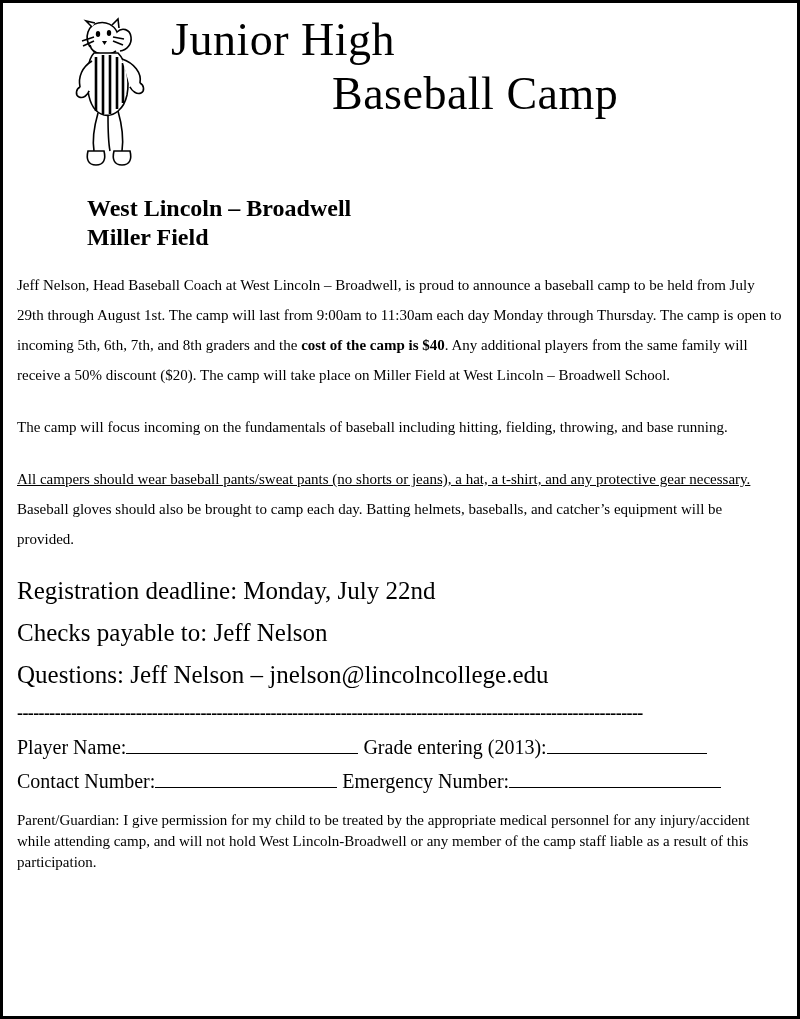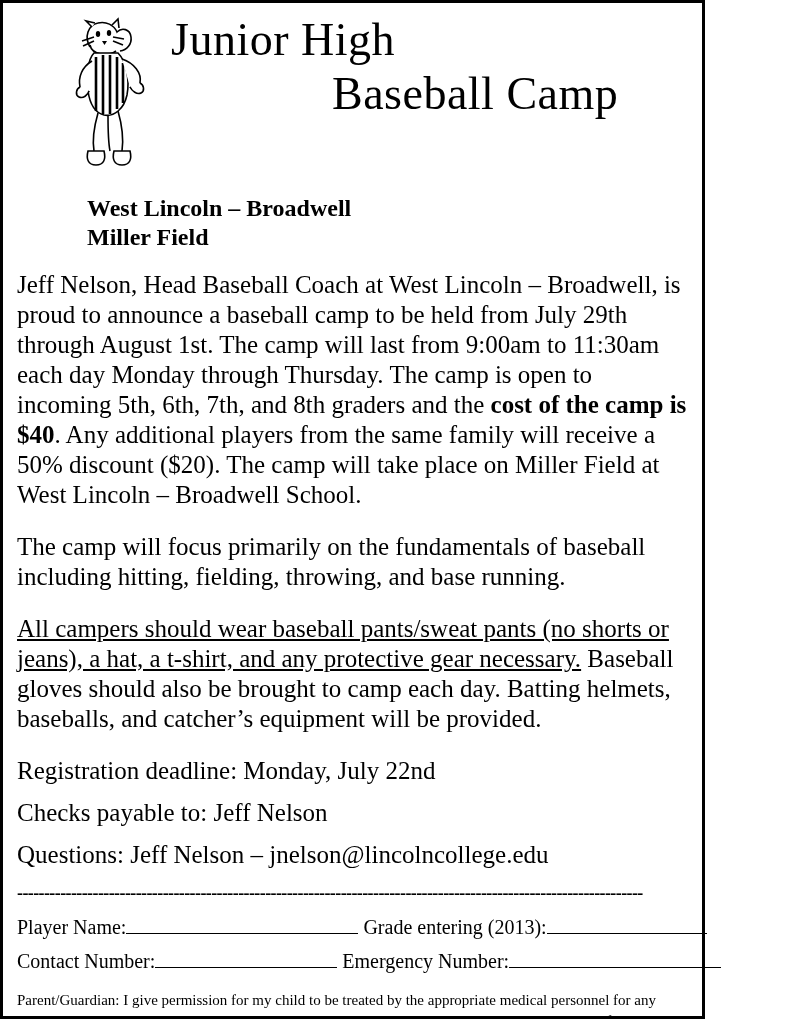--- a/index.html
+++ b/index.html
@@ -9,21 +9,21 @@
   }
   body {
     width: 800px;
     height: 1019px;
     font-family: "Liberation Serif", serif;
     color: #000000;
     overflow: hidden;
   }
   .page {
     position: relative;
-    width: 705px;
+    width: 800px;
     height: 1019px;
     box-sizing: border-box;
     border: 3px solid #000000;
     background: #ffffff;
     padding: 0 14px;
   }
   .header {
     display: flex;
     align-items: flex-start;
     padding-top: 10px;
@@ -60,21 +60,21 @@
     padding-left: 70px;
   }
   .body-text {
     font-size: 19.5px;
     line-height: 30px;
     margin-top: 18px;
     text-align: left;
   }
   .para {
     margin: 0 0 22px 0;
-    font-size: 25px;
+    font-size: 15px;
     line-height: 30px;
   }
   b { font-weight: bold; }
   .u { text-decoration: underline; }
   .info-line {
     font-size: 25px;
     line-height: 30px;
     margin: 0 0 12px 0;
   }
   .dashed {
@@ -167,21 +167,21 @@
   </div>
 
   <div class="subtitle">
     <div>West Lincoln – Broadwell</div>
     <div>Miller Field</div>
   </div>
 
   <div class="body-text">
     <p class="para"><span>Jeff Nelson, Head Baseball Coach at West Lincoln – Broadwell, is proud to announce a baseball camp to be held from July 29th through August 1st. The camp will last from 9:00am to 11:30am each day Monday through Thursday. The camp is open to incoming 5th, 6th, 7th, and 8th graders and the </span><b>cost of the camp is $40</b><span>. Any additional players from the same family will receive a 50% discount ($20). The camp will take place on Miller Field at West Lincoln – Broadwell School.</span></p>
 
-    <p class="para">The camp will focus primarily on the fundamentals of baseball including hitting, fielding, throwing, and base running.</p>
+    <p class="para">The camp will focus incoming on the fundamentals of baseball including hitting, fielding, throwing, and base running.</p>
 
     <p class="para"><span class="u">All campers should wear baseball pants/sweat pants (no shorts or jeans), a hat, a t-shirt, and any protective gear necessary.</span><span> Baseball gloves should also be brought to camp each day. Batting helmets, baseballs, and catcher’s equipment will be provided.</span></p>
   </div>
 
   <div>
     <p class="info-line">Registration deadline: Monday, July 22nd</p>
     <p class="info-line">Checks payable to: Jeff Nelson</p>
     <p class="info-line">Questions: Jeff Nelson – jnelson@lincolncollege.edu</p>
   </div>
 

